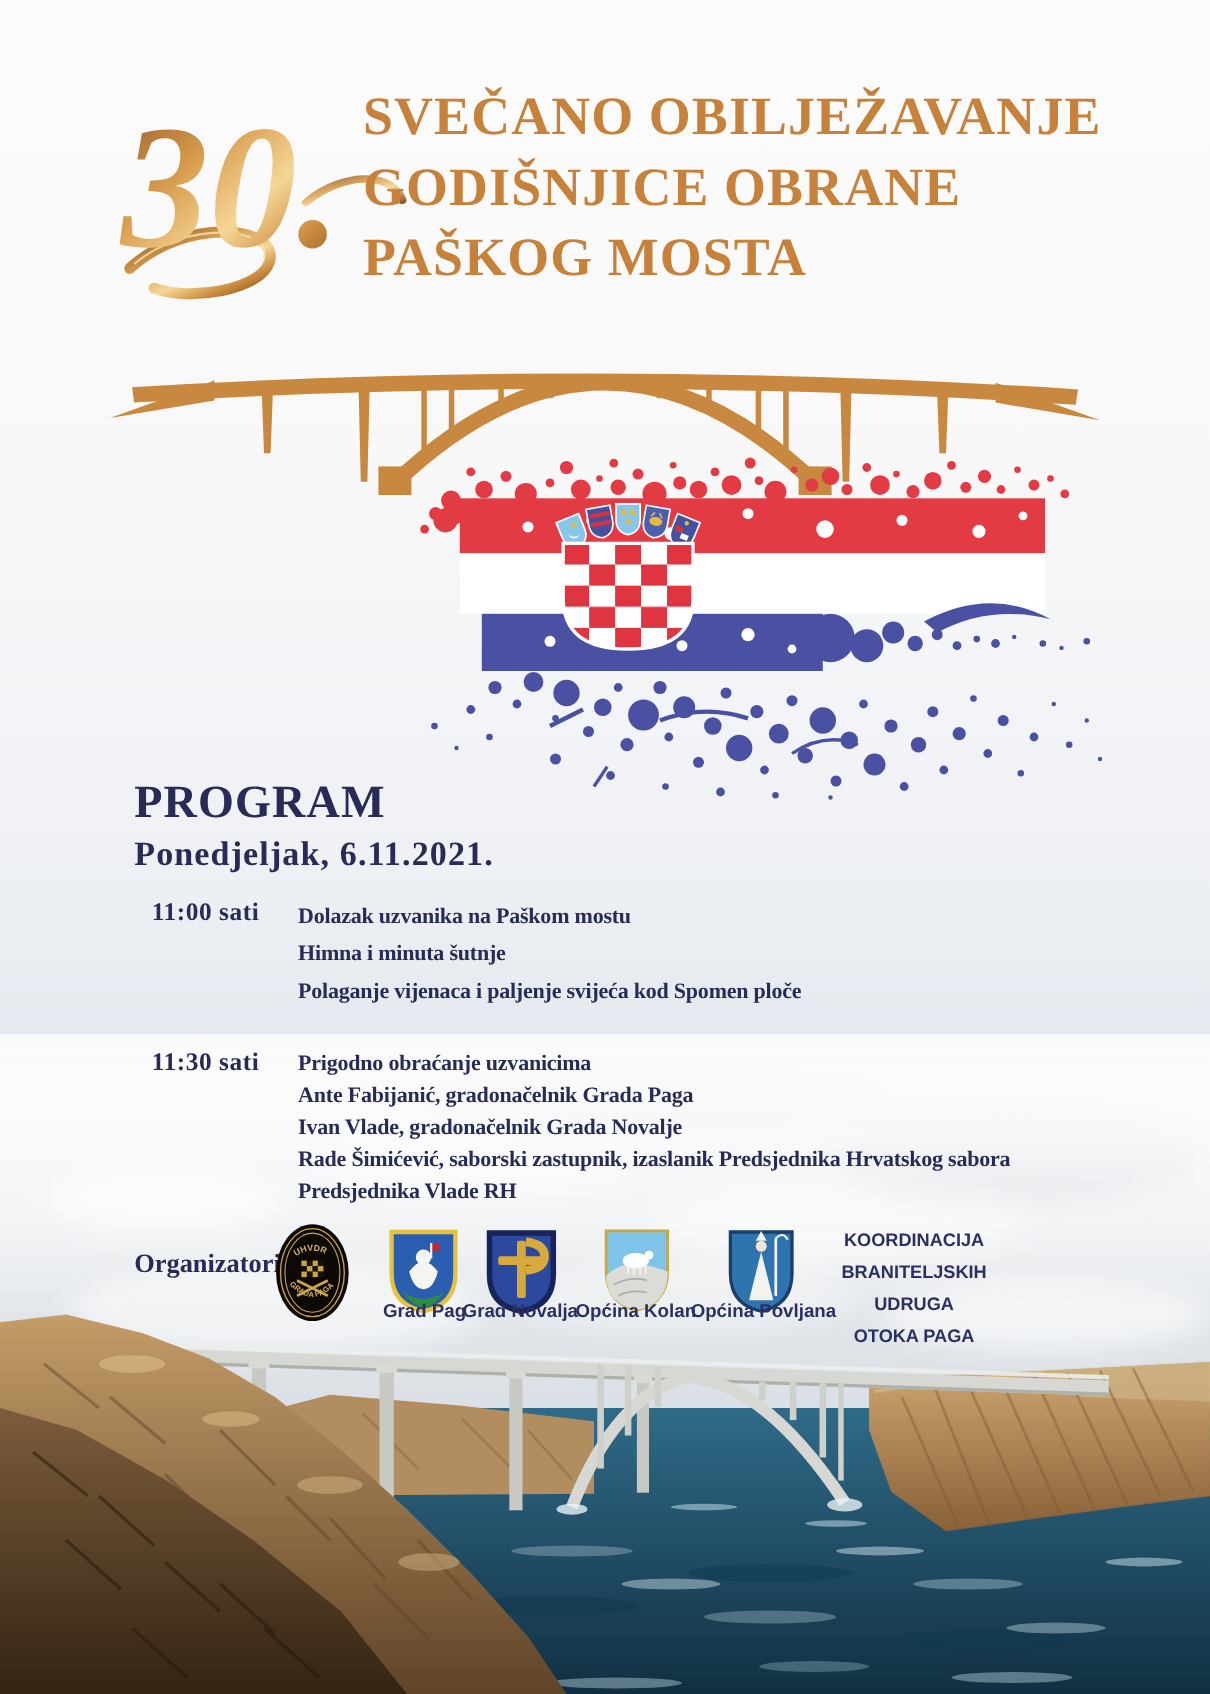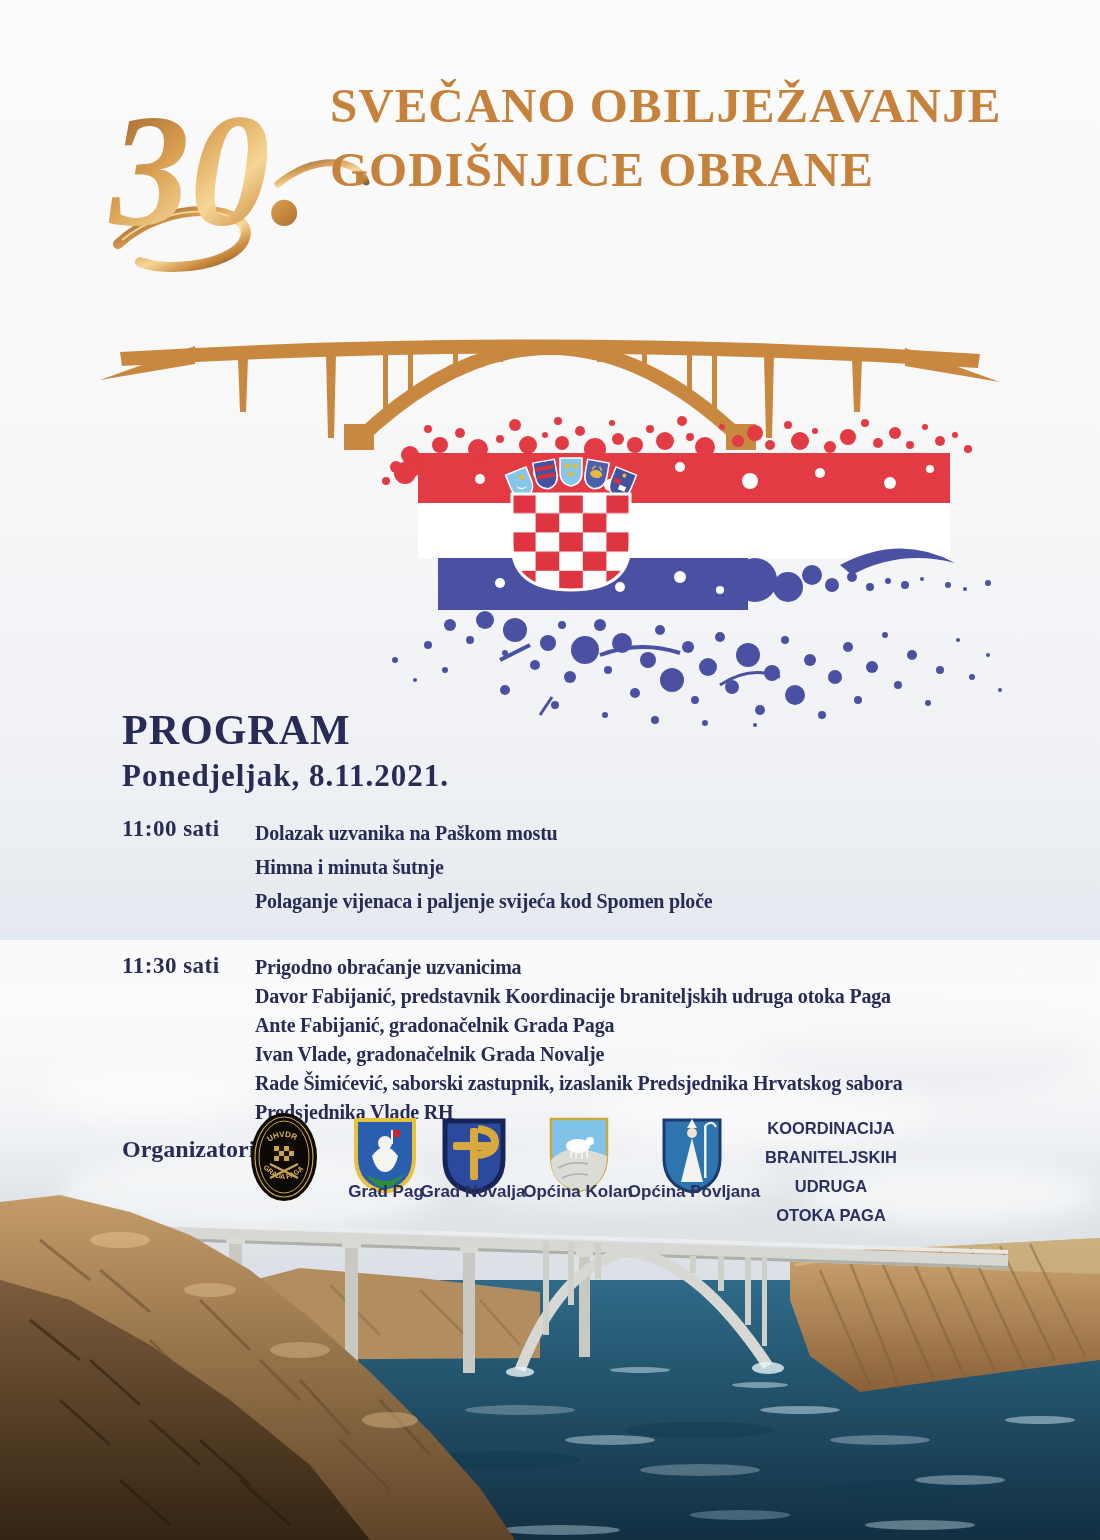--- a/index.html
+++ b/index.html
@@ -8,21 +8,21 @@
     background:linear-gradient(180deg,#fbfbfb 0%,#f8f8f9 28%,#eff1f5 50%,#e4e9ef 62%,#dde3ea 70%);
     font-family:"Liberation Serif", serif;
   }
   .abs{position:absolute;}
   .title{
     left:330px;top:74px;width:680px;text-align:left;
     color:#c6813b;font-weight:bold;font-size:49px;line-height:64px;letter-spacing:1px;
   }
   .program-heading{left:122px;top:706px;font-size:42px;font-weight:bold;color:#272b56;letter-spacing:1px;}
   .program-date{left:122px;top:758px;font-size:31px;font-weight:bold;color:#272b56;letter-spacing:1px;}
-  .sched{left:122px;color:#272b56;font-weight:bold;display:flex;}
+  .sched{left:138px;color:#272b56;font-weight:bold;display:flex;}
   .sched .time{width:133px;flex-shrink:0;font-size:23px;letter-spacing:.5px;}
   .sched .lines{font-size:20px;letter-spacing:-0.2px;}
   .sched1{top:816px;}
   .sched1 .lines div{line-height:34px;}
   .sched2{top:912px;margin-top:41px;}
   .sched2 .lines div{line-height:29px;}
   .org-label{left:122px;top:1136px;font-size:24px;font-weight:bold;color:#272b56;}
   .caption{top:1182px;text-align:center;font-family:"Liberation Sans",sans-serif;
            font-size:17px;font-weight:bold;color:#2b3060;}
   .koord{left:756px;top:1114px;width:150px;text-align:center;font-family:"Liberation Sans",sans-serif;
@@ -175,20 +175,21 @@
     </defs>
     <path d="M18,178 C70,130 155,140 145,172 C137,198 72,208 40,196" stroke="url(#goldg)" stroke-width="10" fill="none" stroke-linecap="round"></path>
     <path d="M22,174 C72,132 148,142 140,168" stroke="#f8e3ae" stroke-width="2" fill="none" opacity=".8"></path>
     <text x="10" y="158" font-family="Liberation Serif, serif" font-style="italic" font-weight="bold" font-size="160" fill="url(#goldg)">30.</text>
     <path d="M178,118 C215,88 258,92 266,116" stroke="url(#goldg)" stroke-width="7" fill="none" stroke-linecap="round" opacity=".9"></path>
   </svg>
 
   <div class="abs title">
     <div>SVEČANO OBILJEŽAVANJE</div>
     <div>GODIŠNJICE OBRANE</div>
+    <div>PAŠKOG MOSTA</div>
   </div>
 
   <svg class="abs" style="left:100px;top:318px" width="900" height="140" viewBox="0 0 900 140">
     <g fill="#c9883f">
       <path d="M20,34 Q450,8 880,36 L878,50 Q450,22 22,48 Z"></path>
       <polygon points="0,62 95,28 95,46"></polygon>
       <polygon points="900,64 805,30 805,48"></polygon>
       <rect x="244" y="106" width="30" height="26"></rect>
       <rect x="626" y="106" width="30" height="26"></rect>
       <path d="M138,40 h10 l-2,54 h-6 Z"></path>
@@ -382,36 +383,35 @@
           <rect x="3" y="10" width="7" height="5" fill="#d6323e" stroke="none"></rect>
           <rect x="10" y="15" width="7" height="5" fill="#ffffff" stroke="none"></rect>
           <circle cx="11" cy="5" r="2" fill="#e8b93e" stroke="none"></circle>
         </g>
       </g>
       <path d="M0,36 L118,36 L118,86 Q118,132 59,132 Q0,132 0,86 Z" fill="url(#cb)" stroke="#ffffff" stroke-width="3"></path>
     </g>
   </svg>
 
   <div class="abs program-heading">PROGRAM</div>
-  <div class="abs program-date">Ponedjeljak, 8.11.2021.</div>
+  <div class="abs program-date">Ponedjeljak, 6.11.2021.</div>
 
   <div class="abs sched sched1">
     <div class="time">11:00 sati</div>
     <div class="lines">
       <div>Dolazak uzvanika na Paškom mostu</div>
       <div>Himna i minuta šutnje</div>
       <div>Polaganje vijenaca i paljenje svijeća kod Spomen ploče</div>
     </div>
   </div>
 
   <div class="abs sched sched2">
     <div class="time">11:30 sati</div>
     <div class="lines">
       <div>Prigodno obraćanje uzvanicima</div>
-      <div>Davor Fabijanić, predstavnik Koordinacije braniteljskih udruga otoka Paga</div>
       <div>Ante Fabijanić, gradonačelnik Grada Paga</div>
       <div>Ivan Vlade, gradonačelnik Grada Novalje</div>
       <div>Rade Šimićević, saborski zastupnik, izaslanik Predsjednika Hrvatskog sabora</div>
       <div>Predsjednika Vlade RH</div>
     </div>
   </div>
 
   <div class="abs org-label">Organizatori:</div>
 
   <svg class="abs" style="left:250px;top:1112px" width="68" height="90" viewBox="0 0 68 90">

